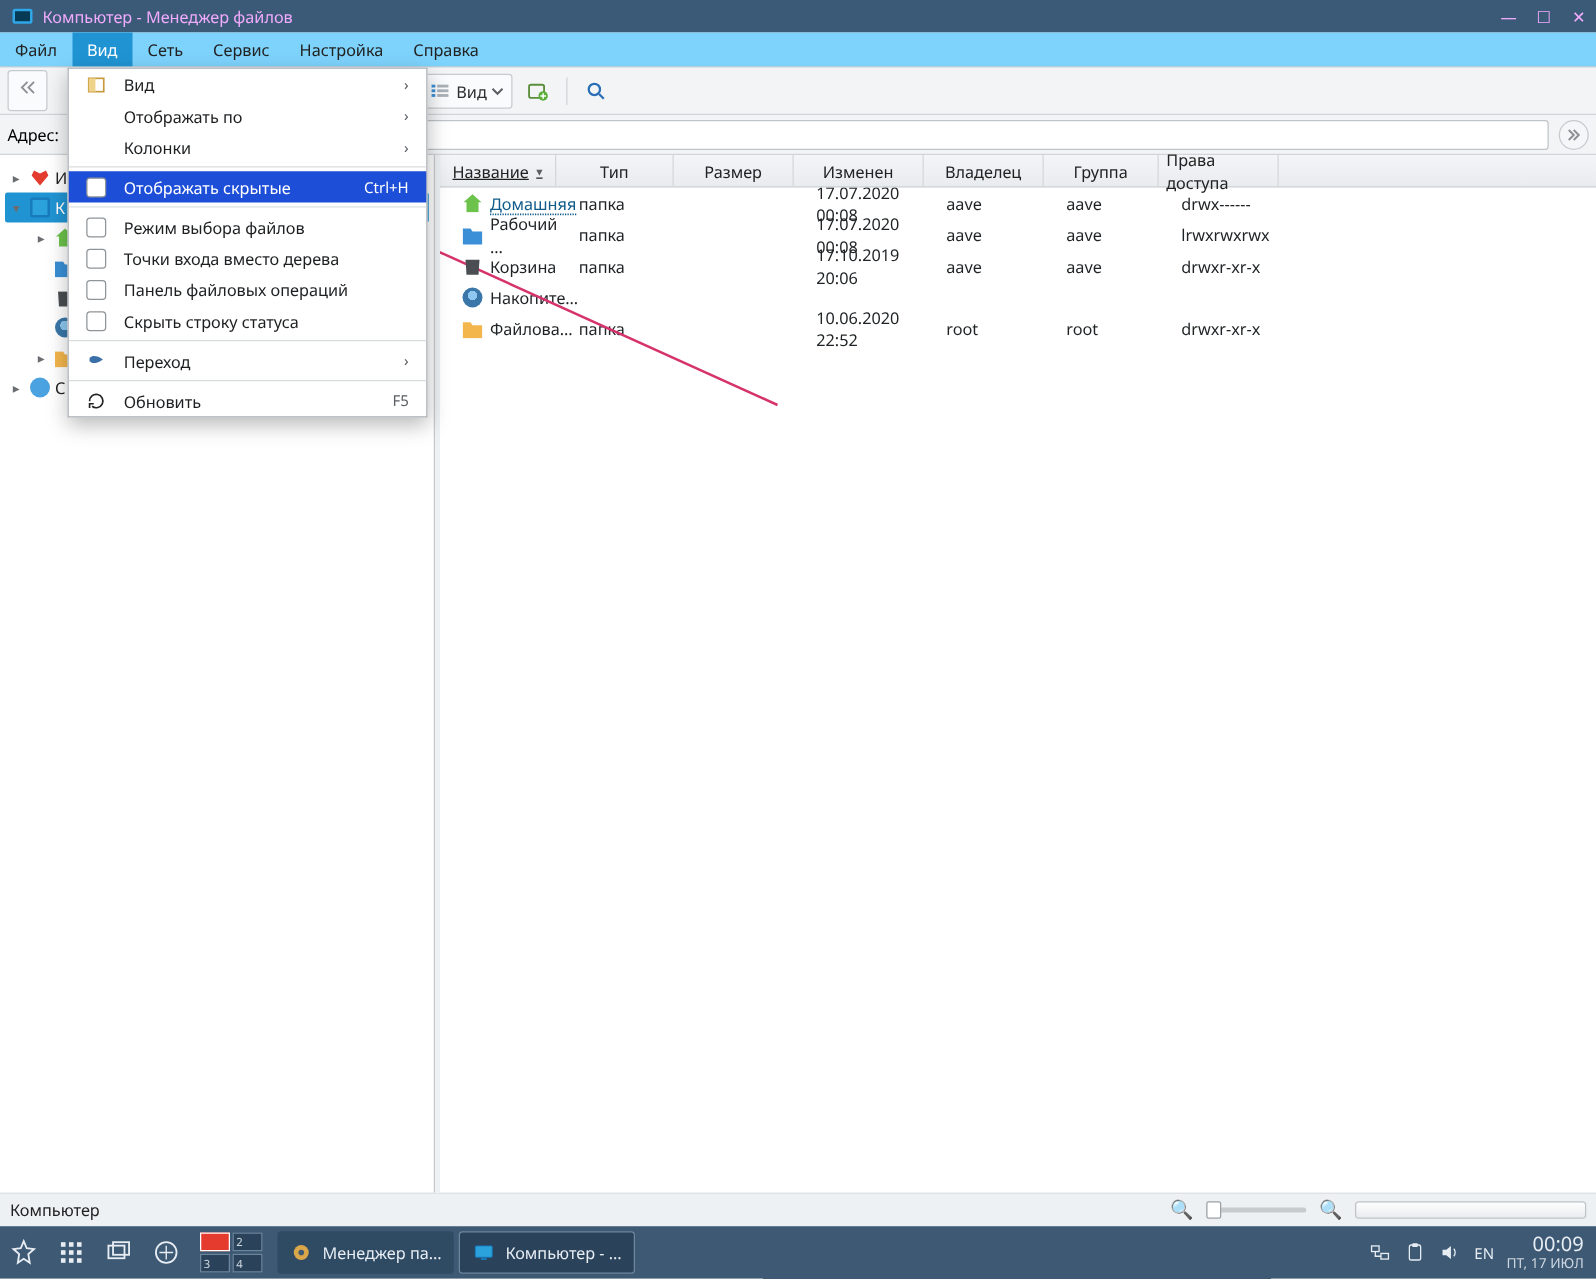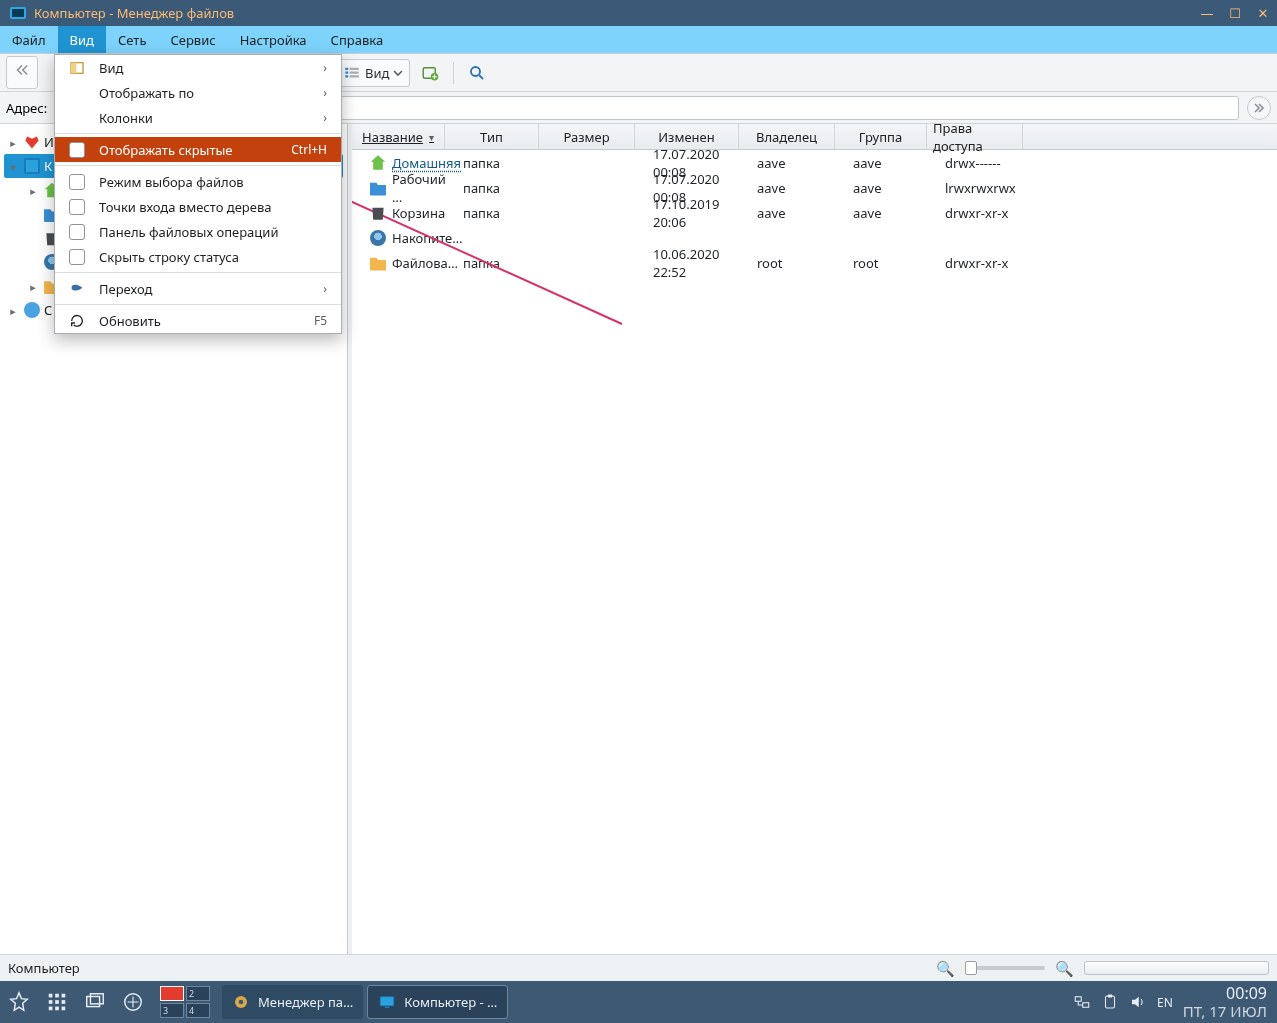--- a/index.html
+++ b/index.html
@@ -1,19 +1,19 @@
 <!DOCTYPE html>
 <html><head>
 <meta charset="utf-8">
 <style>
   * { box-sizing: border-box; margin: 0; padding: 0; font-family: "Noto Sans", "Segoe UI", Arial, sans-serif; }
   html, body { width: 1277px; height: 1023px; overflow: hidden; background: #eef1f3; }
   .window { display: flex; flex-direction: column; height: 100%; }
   
-  .titlebar { height: 26px; background: #3b5a77; color: #fdba74; display: flex; align-items: center; font-size: 13px; }
+  .titlebar { height: 26px; background: #3b5a77; color: #f0abfc; display: flex; align-items: center; font-size: 13px; }
   .titlebar .app-icon { width: 16px; height: 12px; margin: 0 8px 0 10px; border: 2px solid #2fa7e6; border-radius: 2px; background: #073a54; }
   .titlebar .title { flex: 1; }
   .titlebar .winbtn { width: 28px; height: 26px; display:flex; align-items:center; justify-content:center; font-size:13px; cursor:pointer; }
   
   .menubar { height: 28px; background: #7dd3fc; border-bottom: 1px solid #c8ccd1; display: flex; align-items: stretch; font-size: 13px; }
   .menubar .menu { padding: 0 12px; display:flex; align-items:center; cursor:pointer; color:#222; }
   .menubar .menu.active { background:#2094d3; color:#fff; }
   
   .toolbar { height: 38px; background: #f2f4f6; border-bottom: 1px solid #d1d5d9; display:flex; align-items:center; padding: 0 6px; gap:4px; }
   .tb-back { border:1px solid #c7cbce; border-radius:3px; padding:4px 6px; color:#7b8084; background:#fafbfc; }
@@ -44,21 +44,21 @@
   .row { display:flex; height:25px; align-items:center; font-size:13px; color:#1f2325; }
   .cell { display:flex; align-items:center; padding:0 6px; }
   .cell.name { padding-left:6px; gap:6px; }
   .cell .fico { width:16px; height:16px; display:inline-block; flex-shrink:0; }
   .row .linktxt { color:#105b8a; text-decoration: underline dotted; text-underline-offset:3px; }
   
   .arrow { position:absolute; left:-10px; top:44px; width:300px; height:140px; pointer-events:none; }
   
   .dropdown { position:absolute; left:54px; top:54px; width:288px; background:#fff; border:1px solid #a9adb2; box-shadow:0 6px 16px rgba(0,0,0,0.28); z-index:50; }
   .dd-item { height:25px; display:flex; align-items:center; font-size:13px; color:#1d1f21; cursor:pointer; }
-  .dd-item.active-hi { background:#c2410c; color:#fff; }
+  .dd-item.active-hi { background:#1d4ed8; color:#fff; }
   .dd-gutter { width:44px; display:flex; align-items:center; justify-content:center; }
   .dd-label { flex:1; padding-right:8px; display:flex; align-items:center; }
   .dd-short { padding-right:14px; color:#fff; font-size:12px; }
   .dd-sub { padding-right:14px; color:#5c6064; font-size:12px; }
   .dd-sep { height:1px; background:#dadde0; margin:3px 0; }
   .dd-check { width:16px; height:16px; border:1px solid #8f9498; border-radius:3px; background:#fff; }
   .dd-check.checked::after { content:""; display:block; width:10px; height:10px; margin:2px; background:#2094d3; border-radius:2px; }
   
   .statusbar { height:26px; background:#eef1f3; display:flex; align-items:center; font-size:13px; color:#222; padding:0 8px; gap:10px; }
   .status-spacer { flex:1; }
@@ -73,21 +73,21 @@
   .task-app { height:34px; display:flex; align-items:center; gap:8px; padding:0 10px; background:#2f4a63; border-radius:3px; margin-left:4px; max-width:160px; }
   .task-app .appic { width:18px; height:18px; }
   .task-app .lbl { white-space:nowrap; overflow:hidden; text-overflow:ellipsis; }
   .desk-switch { display:grid; grid-template-columns:24px 24px; grid-template-rows:15px 15px; gap:2px; margin:0 8px; }
   .desk-switch div { background:#2a435b; border:1px solid #6e869d; font-size:9px; color:#cfd9e2; display:flex; align-items:flex-end; padding:0 2px; }
   .desk-switch div.cur { background:#e43b2e; border-color:#fff; }
   .spacer { flex:1; }
   .tray { display:flex; align-items:center; gap:10px; padding:0 10px; }
   .clock { display:flex; flex-direction:column; align-items:flex-end; line-height:1.1; }
   .clock .t { font-size:16px; }
-  .clock .d { font-size:15px; color:#cdd7e0; }
+  .clock .d { font-size:11px; color:#cdd7e0; }
   
   .ic-home { background:#6cc24a; clip-path: polygon(50% 5%, 95% 45%, 80% 45%, 80% 95%, 20% 95%, 20% 45%, 5% 45%); }
   .ic-folder { background:#f3b64c; border-radius:1px; clip-path: polygon(0 20%,40% 20%,50% 35%,100% 35%,100% 100%,0 100%); }
   .ic-folder.blue { background:#3a8fd6; }
   .ic-trash { background:#4a4e52; clip-path: polygon(15% 20%,85% 20%,80% 95%,20% 95%); }
   .ic-drive { background: radial-gradient(circle at 50% 40%, #8ec8f0 30%, #3a77a8 32%); border-radius:50%; }
   .ic-heart { background:#e33b2e; clip-path: polygon(50% 90%, 8% 40%, 20% 15%, 50% 30%, 80% 15%, 92% 40%); }
   .ic-comp { background:#2ca2dd; border:2px solid #177bbc; border-radius:2px; }
   .ic-net { background:#4aa3e0; border-radius:50%; }
 </style>

